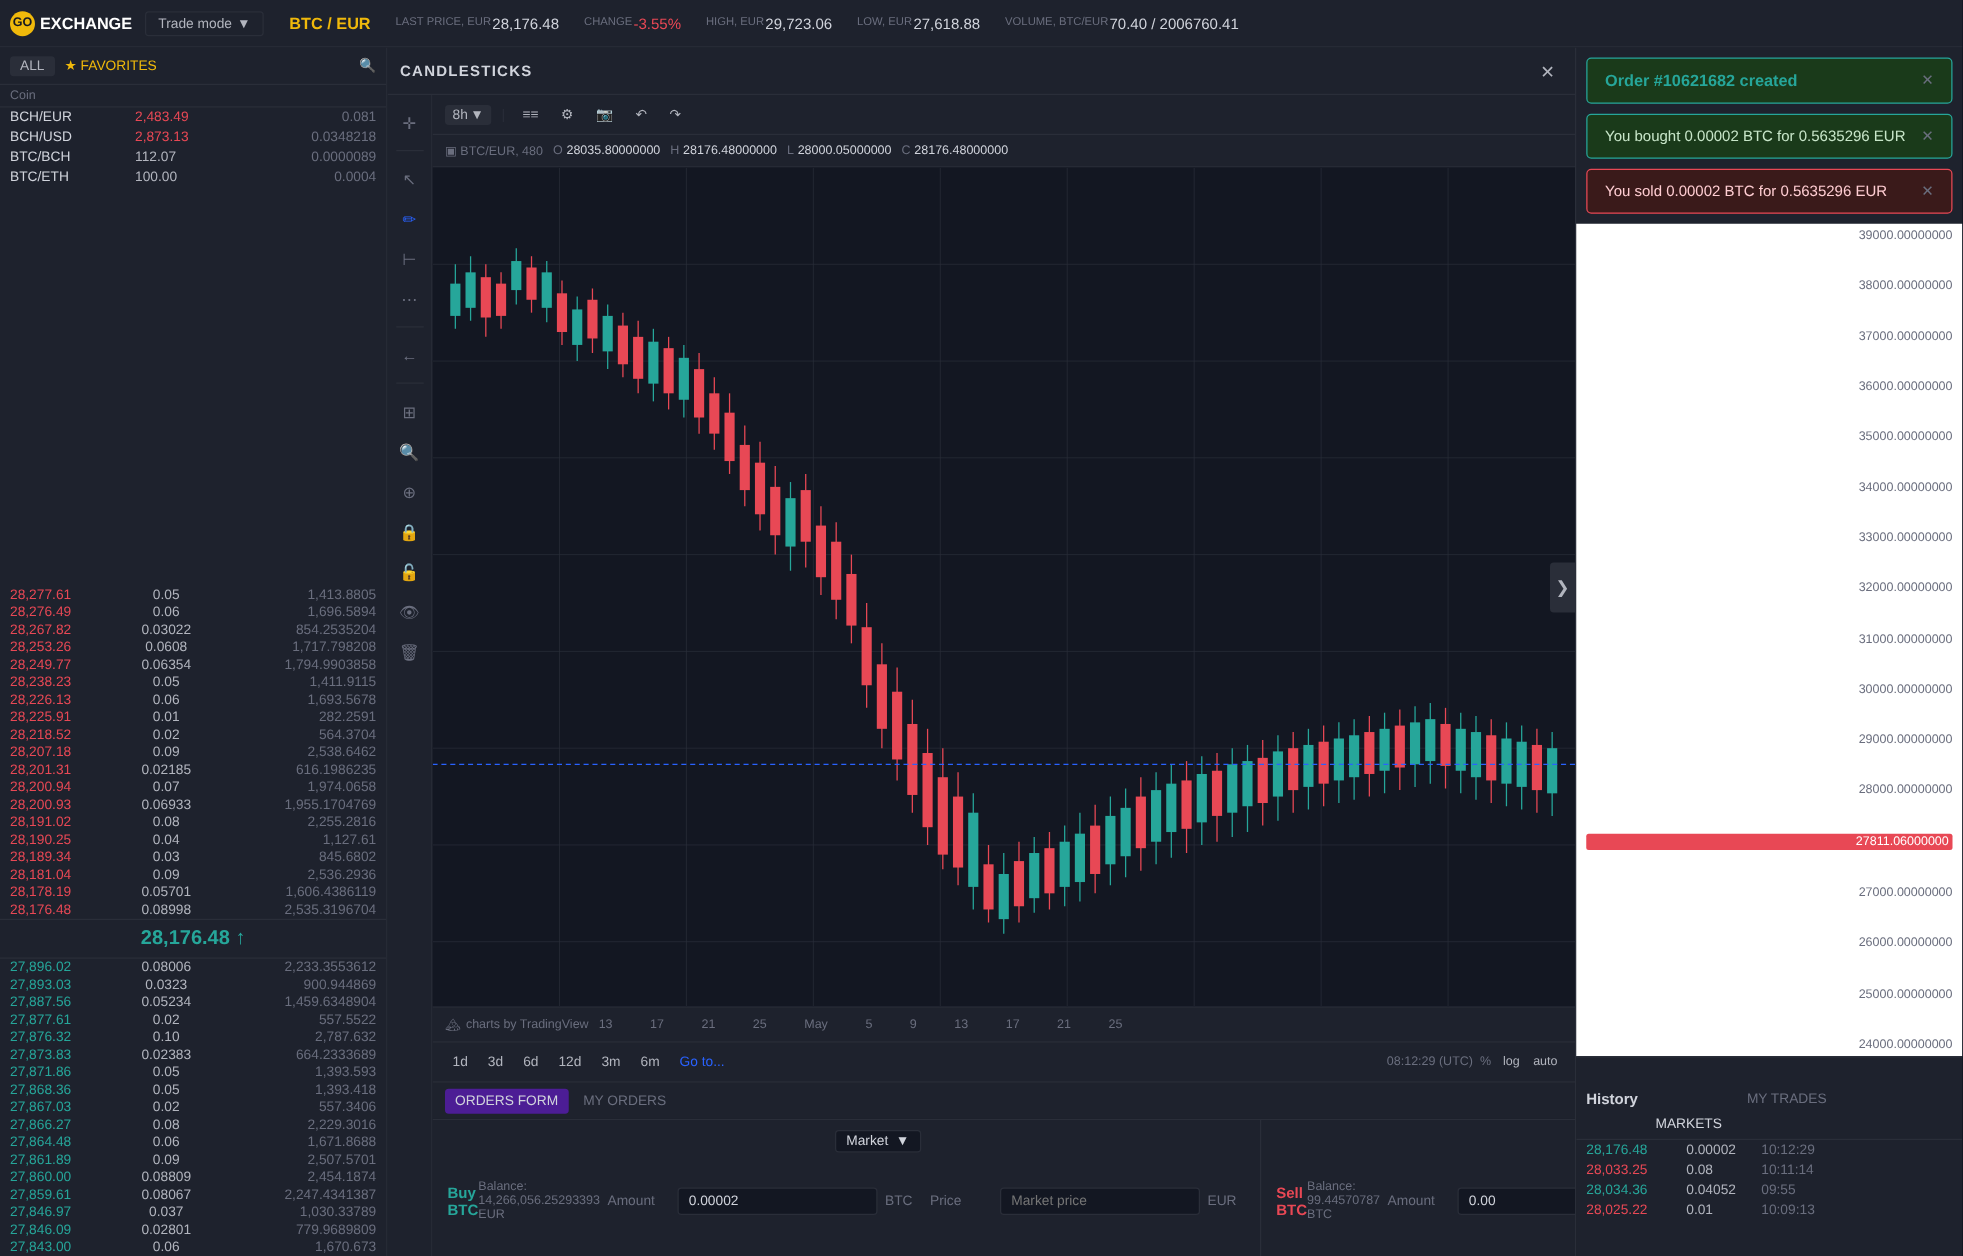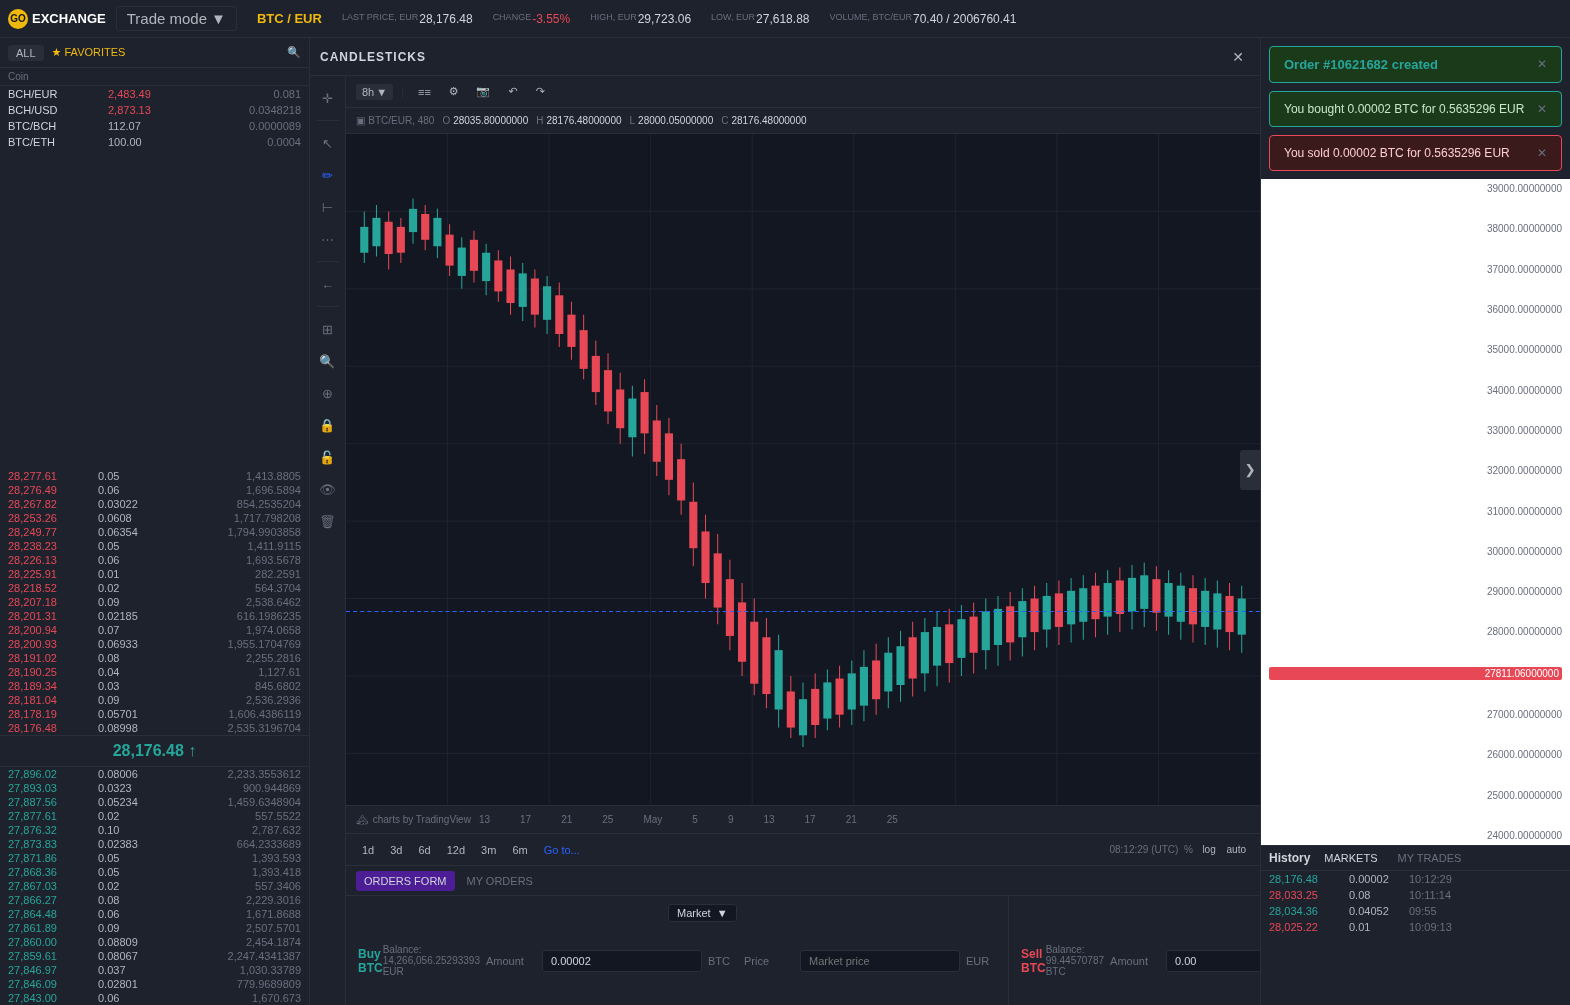--- a/index.html
+++ b/index.html
@@ -46,21 +46,21 @@
       font-weight: 900;
       font-size: 10px;
     }
     .trade-mode-btn {
       background: transparent;
       border: 1px solid #2a2e39;
       color: #b2b5be;
       padding: 3px 10px;
       border-radius: 3px;
       cursor: pointer;
-      font-size: 15px;
+      font-size: 11px;
       display: flex;
       align-items: center;
       gap: 4px;
       text-align: center;
     }
     .pair-label {
       color: #f0b90b;
       font-weight: 700;
       font-size: 13px;
       margin-left: 10px;
@@ -204,21 +204,21 @@
     }
 
     .ask-rows { }
     .ask-row {
       display: grid;
       grid-template-columns: 90px 70px 1fr;
       padding: 1px 8px;
       cursor: pointer;
     }
     .ask-price { color: #e84855; }
-    .ask-amount { color: #b2b5be; text-align: left; }
+    .ask-amount { color: #b2b5be; text-align: center; }
     .ask-total { color: #6a6e7e; text-align: right; }
 
     .chart-header {
       display: flex;
       align-items: center;
       padding: 6px 10px;
       background: #1e222d;
       border-bottom: 1px solid #2a2e39;
       gap: 6px;
       height: 38px;
@@ -537,21 +537,21 @@
     }
     .history-title { color: #d1d4dc; font-size: 12px; font-weight: 600; }
     .history-tab-btn {
       background: transparent;
       border: none;
       color: #6a6e7e;
       cursor: pointer;
       font-size: 11px;
       padding: 2px 6px;
     }
-    .history-tab-btn.active { color: #d1d4dc; }
+    .history-tab-btn.active { color: #d1d4dc; margin-top: 41px; }
     .history-rows { overflow-y: auto; flex: 1; }
     .history-row {
       display: grid;
       grid-template-columns: 80px 60px 80px 80px;
       padding: 2px 8px;
       font-size: 11px;
       cursor: pointer;
     }
     .h-price.red { color: #e84855; }
     .h-price.green { color: #26a69a; }

